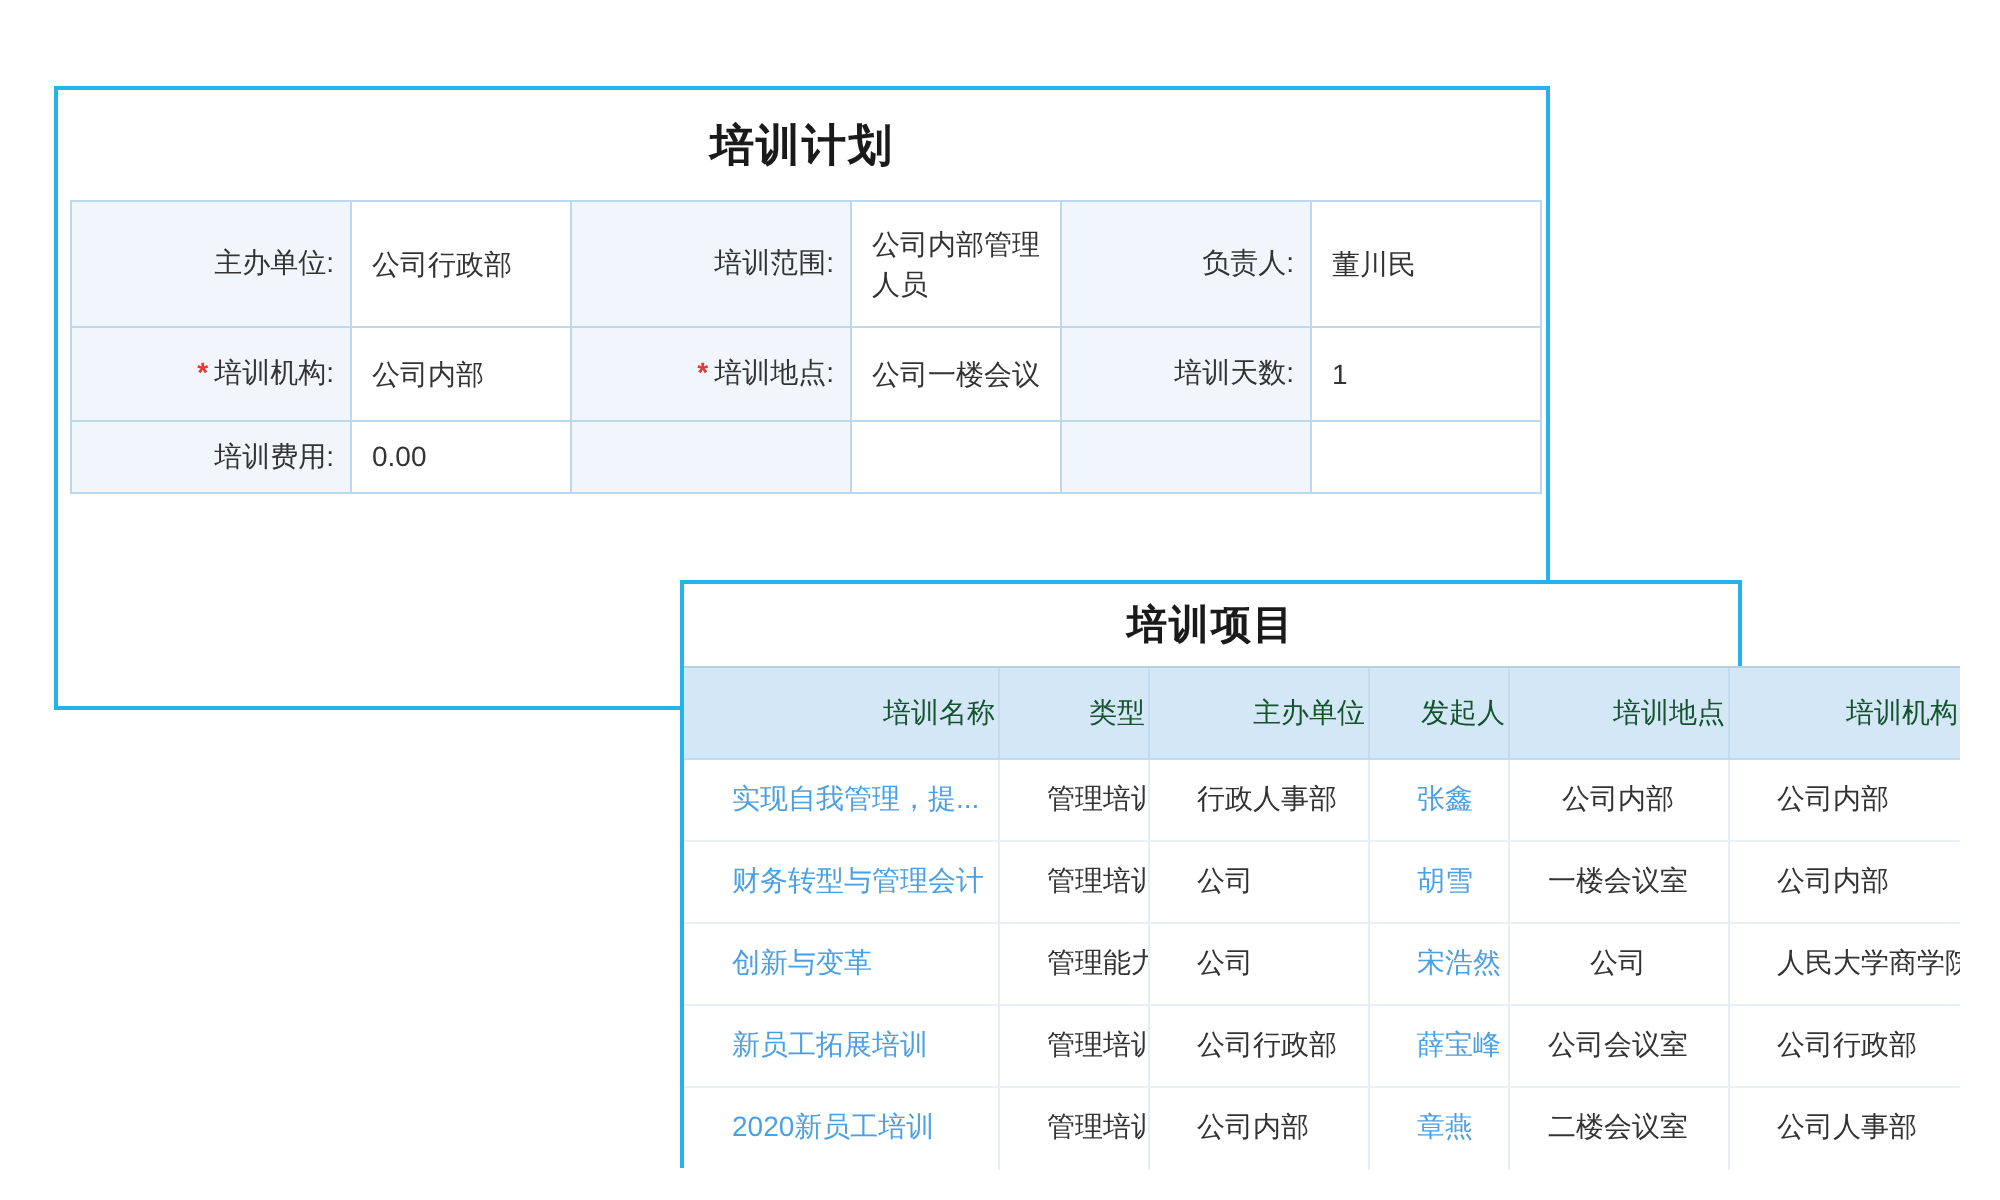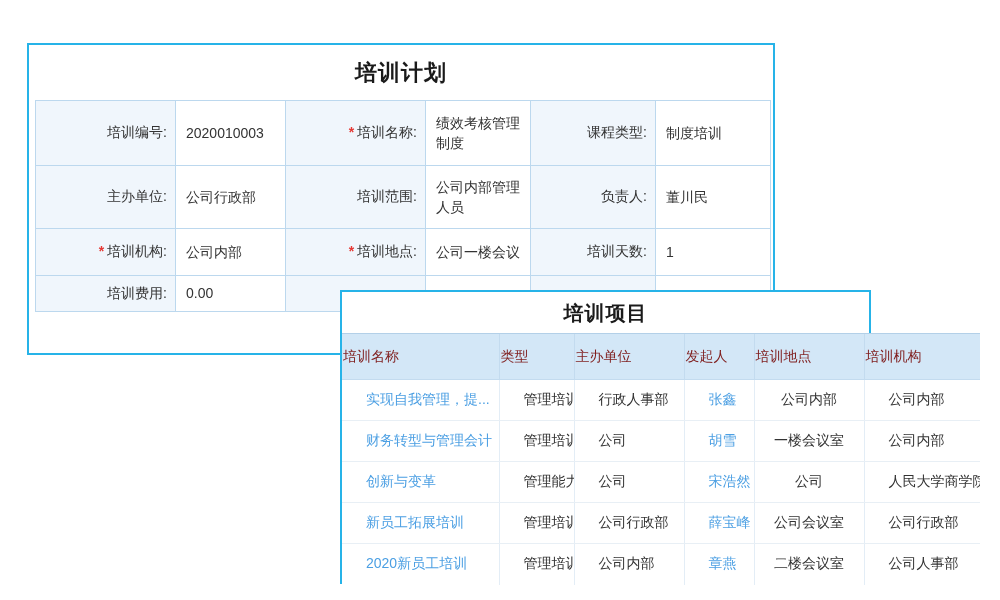--- a/index.html
+++ b/index.html
@@ -90,23 +90,23 @@
   }
   table.grid {
     width: 638px;
     border-collapse: collapse;
     table-layout: fixed;
     font-size: 14px;
   }
   table.grid th {
     height: 46px;
     background: #d3e7f7;
-    color: #7f1d1d;
+    color: #14532d;
     font-weight: normal;
-    text-align: left;
+    text-align: right;
     border-top: 1px solid #b3d0e8;
     border-left: 1px solid #c3dbef;
     border-bottom: 1px solid #c3dbef;
     box-sizing: border-box;
   }
   table.grid th:first-child { border-left: none; }
   table.grid td {
     height: 41px;
     background: #ffffff;
     border-left: 1px solid #e3edf6;
@@ -136,28 +136,20 @@
     <table class="form">
       <colgroup>
         <col style="width:140px">
           <col style="width:110px">
         <col style="width:140px">
           <col style="width:105px">
         <col style="width:125px">
           <col style="width:115px">
       </colgroup>
       <tbody>
-      <tr class="fr1">
-        <td class="lbl"><span class="star"></span><span>培训编号:</span></td>
-        <td class="val">2020010003</td>
-        <td class="lbl"><span class="star">*</span><span>培训名称:</span></td>
-        <td class="val">绩效考核管理制度</td>
-        <td class="lbl"><span class="star"></span><span>课程类型:</span></td>
-        <td class="val">制度培训</td>
-      </tr>
       <tr class="fr2">
         <td class="lbl"><span class="star"></span><span>主办单位:</span></td>
         <td class="val">公司行政部</td>
         <td class="lbl"><span class="star"></span><span>培训范围:</span></td>
         <td class="val">公司内部管理人员</td>
         <td class="lbl"><span class="star"></span><span>负责人:</span></td>
         <td class="val">董川民</td>
       </tr>
       <tr class="fr3">
         <td class="lbl"><span class="star">*</span><span>培训机构:</span></td>

